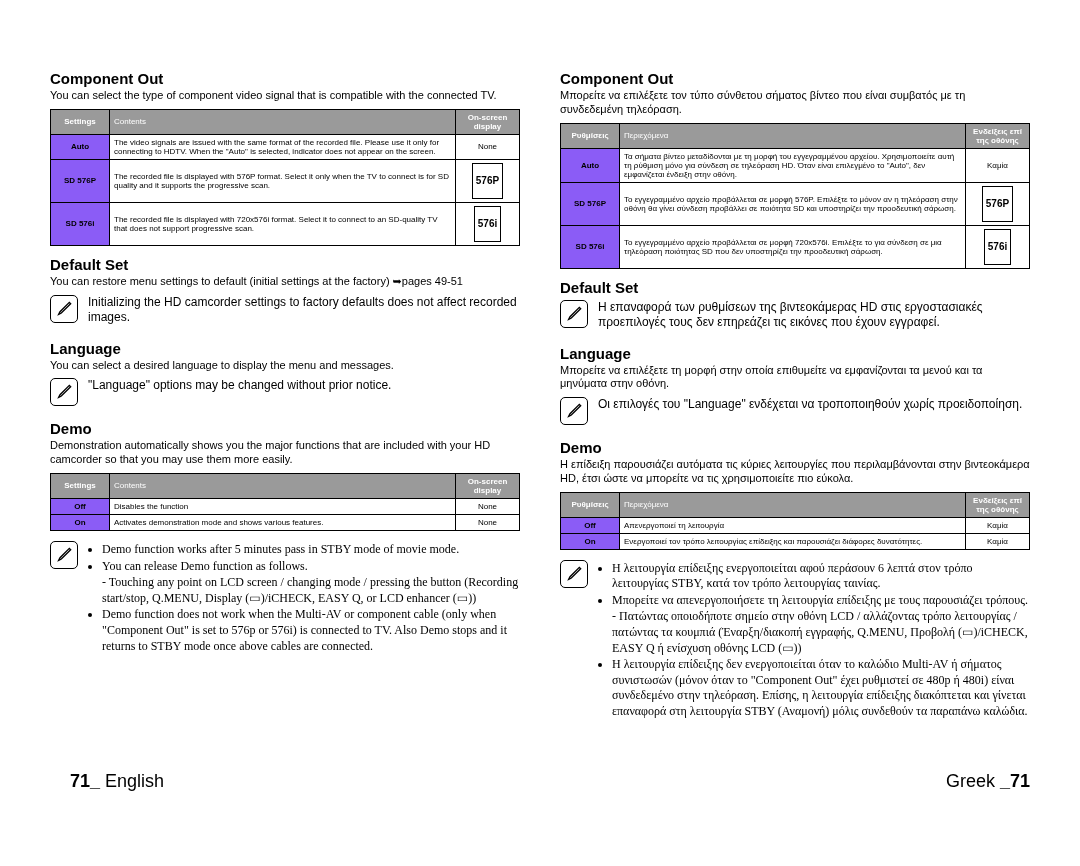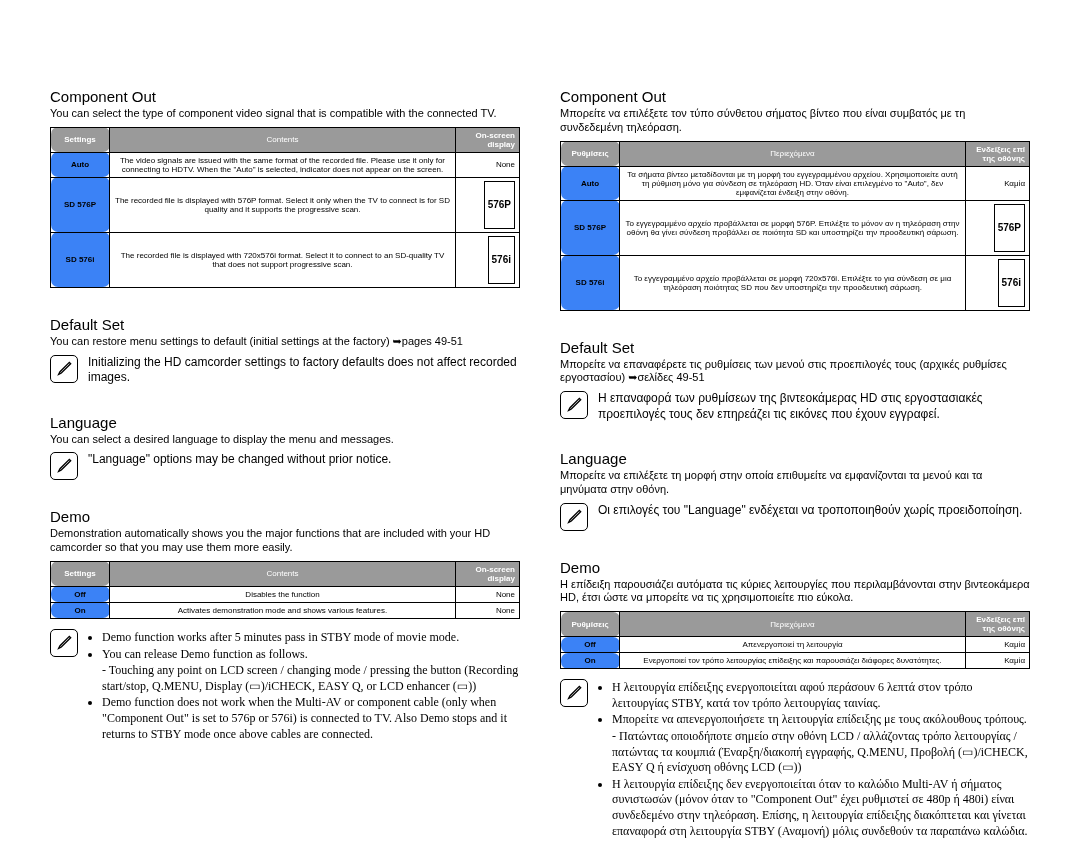--- a/index.html
+++ b/index.html
@@ -8,37 +8,37 @@
     font-family:Arial,Helvetica,sans-serif;
     color:#000;
     width:1080px;
   }
   .page{
     display:flex;
     padding:60px 50px 30px 50px;
     gap:40px;
   }
   .col{flex:1;min-width:0;}
-  .h{font-weight:normal;font-size:15px;margin:28px 0 2px 0;}
+  .h{font-weight:bold;font-size:15px;margin:10px 0 2px 0;}
   .p{font-size:11px;line-height:1.25;margin:0 0 6px 0;}
   table{border-collapse:collapse;width:100%;font-size:8px;margin:4px 0 10px 0;}
-  th,td{border:1px solid #000;padding:3px 4px;text-align:center;vertical-align:middle;}
+  th,td{border:1px solid #000;padding:3px 4px;text-align:left;vertical-align:middle;}
   th{background:#9a9a9a;color:#fff;font-weight:bold;}
-  th:first-child,td:first-child{width:50px;text-align:center;font-weight:bold;border-radius:7px;}
-  th:last-child,td:last-child{width:55px;text-align:right;}
+  th:first-child,td:first-child{width:50px;text-align:center;font-weight:bold;}
+  th:last-child,td:last-child{width:55px;text-align:center;}
   th:nth-child(2),td:nth-child(2){font-weight:normal;}
-  td:first-child{background:#3b82f6;}
+  td:first-child{background:#8b5cf6;}
   .note{display:flex;align-items:flex-start;gap:10px;margin:4px 0 14px 0;}
   .note-icon{flex:0 0 26px;height:26px;border:1.5px solid #000;border-radius:5px;display:flex;align-items:center;justify-content:center;}
   .note-body{font-size:12px;line-height:1.3;flex:1;}
   .note-body ul{margin:0;padding-left:14px;}
   .note-body li{margin:1px 0;font-family:Liberation Serif, serif;}
   .footer{display:flex;justify-content:space-between;padding:6px 50px 30px 70px;font-size:18px;}
   .footer .pn{font-weight:bold;}
-  .osd-box{display:inline-block;border:1.5px solid #000;padding:16px 3px;font-weight:bold;font-size:10px;line-height:14px;}
+  .osd-box{display:inline-block;border:1.5px solid #000;padding:10px 3px;font-weight:bold;font-size:10px;line-height:14px;}
 </style>
 </head>
 <body>
 
 <div class="page">
 
   <div class="col">
     <div class="h">Component Out</div>
     <div class="p">You can select the type of component video signal that is compatible with the connected TV.</div>
 
@@ -152,21 +152,20 @@
       </tr>
       <tr>
         <td>SD 576i</td>
         <td>Το εγγεγραμμένο αρχείο προβάλλεται σε μορφή 720x576i. Επιλέξτε το για σύνδεση σε μια τηλεόραση ποιότητας SD που δεν υποστηρίζει την προοδευτική σάρωση.</td>
         <td class="icon-cell"><span class="osd-box">576i</span></td>
       </tr>
     </tbody>
       </table>
 
     <div class="h">Default Set</div>
-    <div class="p">Μπορείτε να επαναφέρετε τις ρυθμίσεις των μενού στις προεπιλογές τους (αρχικές ρυθμίσες εργοστασίου) ➥σελίδες 49-51</div>
     <div class="note">
       <div class="note-icon">
         <svg width="16" height="16" viewBox="0 0 24 24">
             <path d="M4 20l4-2 14-14-2-2L6 16l-2 4z" fill="none" stroke="#000" stroke-width="2"></path>
           </svg>
       </div>
       <div class="note-body">Η επαναφορά των ρυθμίσεων της βιντεοκάμερας HD στις εργοστασιακές προεπιλογές τους δεν επηρεάζει τις εικόνες που έχουν εγγραφεί.</div>
     </div>
 
     <div class="h">Language</div>
@@ -205,21 +204,21 @@
 
     <div class="note">
       <div class="note-icon">
         <svg width="16" height="16" viewBox="0 0 24 24">
             <path d="M4 20l4-2 14-14-2-2L6 16l-2 4z" fill="none" stroke="#000" stroke-width="2"></path>
           </svg>
       </div>
       <div class="note-body">
         <ul>
           <li>Η λειτουργία επίδειξης ενεργοποιείται αφού περάσουν 6 λεπτά στον τρόπο λειτουργίας STBY, κατά τον τρόπο λειτουργίας ταινίας.</li>
-          <li>Μπορείτε να απενεργοποιήσετε τη λειτουργία επίδειξης με τους ακόλουθους τρόπους.</li>
+          <li>Μπορείτε να απενεργοποιήσετε τη λειτουργία επίδειξης με τους παρουσιάζει τρόπους.</li>
           <li style="list-style:none">-   Πατώντας οποιοδήποτε σημείο στην οθόνη LCD / αλλάζοντας τρόπο λειτουργίας / πατώντας τα κουμπιά (Έναρξη/διακοπή εγγραφής, Q.MENU, Προβολή (▭)/iCHECK, EASY Q ή ενίσχυση οθόνης LCD (▭))</li>
           <li>Η λειτουργία επίδειξης δεν ενεργοποιείται όταν το καλώδιο Multi-AV ή σήματος συνιστωσών (μόνον όταν το "Component Out" έχει ρυθμιστεί σε 480p ή 480i) είναι συνδεδεμένο στην τηλεόραση. Επίσης, η λειτουργία επίδειξης διακόπτεται και γίνεται επαναφορά στη λειτουργία STBY (Αναμονή) μόλις συνδεθούν τα παραπάνω καλώδια.</li>
         </ul>
       </div>
     </div>
   </div>
 
 </div>
 
 <div class="footer">

